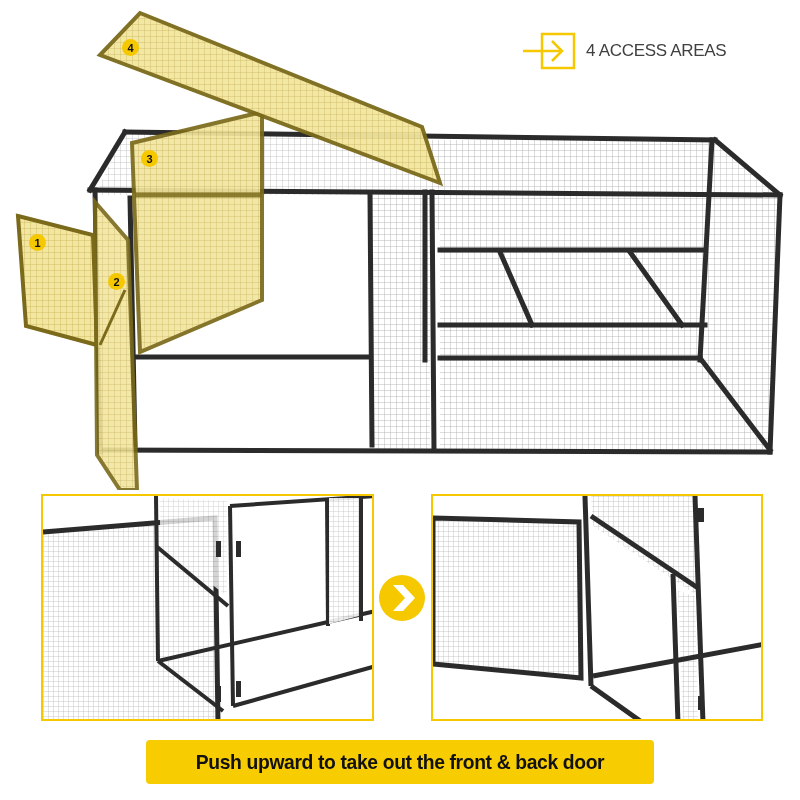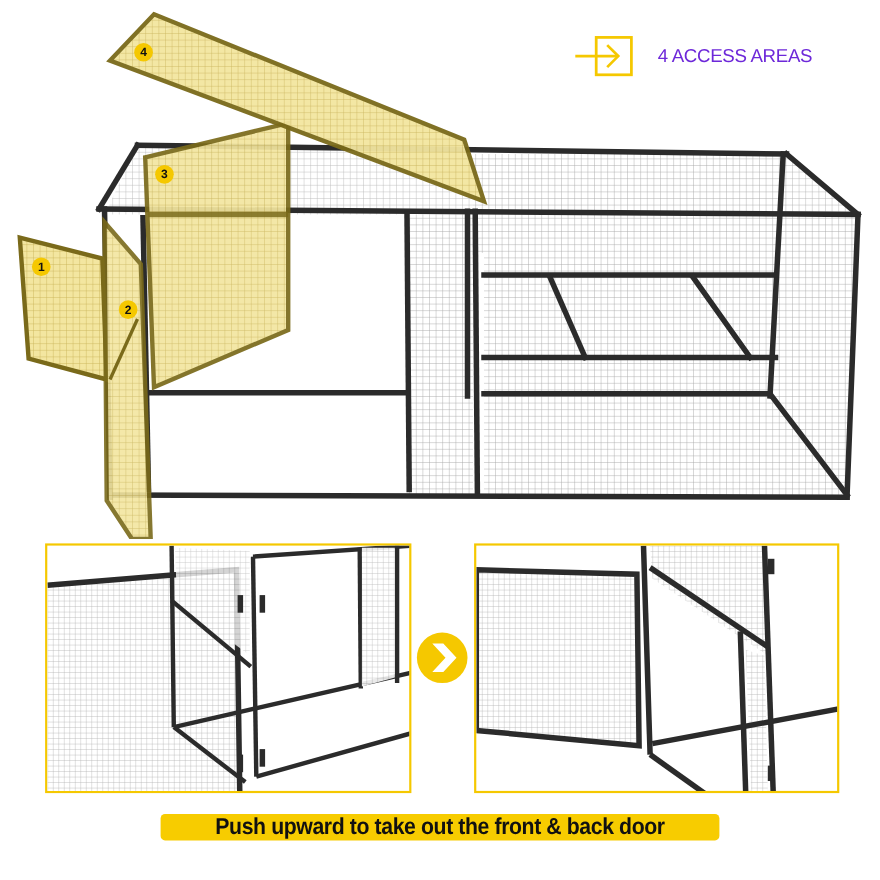--- a/index.html
+++ b/index.html
@@ -1,24 +1,24 @@
 <!DOCTYPE html>
 <html><head>
   <meta charset="utf-8">
   <style>
     * { margin: 0; padding: 0; box-sizing: border-box; }
     html, body { width: 800px; height: 800px; background: #ffffff; overflow: hidden; }
     body { position: relative; font-family: "Liberation Sans", sans-serif; }
     .stage { position: absolute; left: 0; top: 0; width: 800px; height: 800px; }
     .legend { position: absolute; left: 520px; top: 32px; height: 38px; display: flex; align-items: center; }
     .legend-icon { width: 60px; height: 38px; position: relative; }
-    .legend-text { margin-left: 18px; font-size: 17px; color: #6d28d9; letter-spacing: -0.3px; }
+    .legend-text { margin-left: 6px; font-size: 17px; color: #404040; letter-spacing: -0.3px; }
     .detail-panel { position: absolute; border: 2px solid #f5c800; background: #fff; overflow: hidden; }
     .next-badge { position: absolute; left: 379px; top: 575px; width: 46px; height: 46px; border-radius: 50%; background: #f5c800; }
-    .caption-bar { position: absolute; left: 146px; top: 740px; width: 508px; height: 24px; background: #f7cc00; border-radius: 4px; display: flex; align-items: center; justify-content: center; }
+    .caption-bar { position: absolute; left: 146px; top: 740px; width: 508px; height: 44px; background: #f7cc00; border-radius: 4px; display: flex; align-items: center; justify-content: center; }
     .caption-text { font-family: "Liberation Sans", sans-serif; font-weight: bold; font-size: 21px; color: #111; letter-spacing: -0.4px; transform: scaleX(0.92); white-space: nowrap; }
     .num-badge { position: absolute; width: 17px; height: 17px; border-radius: 50%; background: #f5c800; color: #111; font-size: 11px; font-weight: bold; display: flex; align-items: center; justify-content: center; }
   </style>
 </head>
 <body>
 
 <div class="stage">
 
   <svg width="0" height="0" style="position:absolute">
     <defs>

